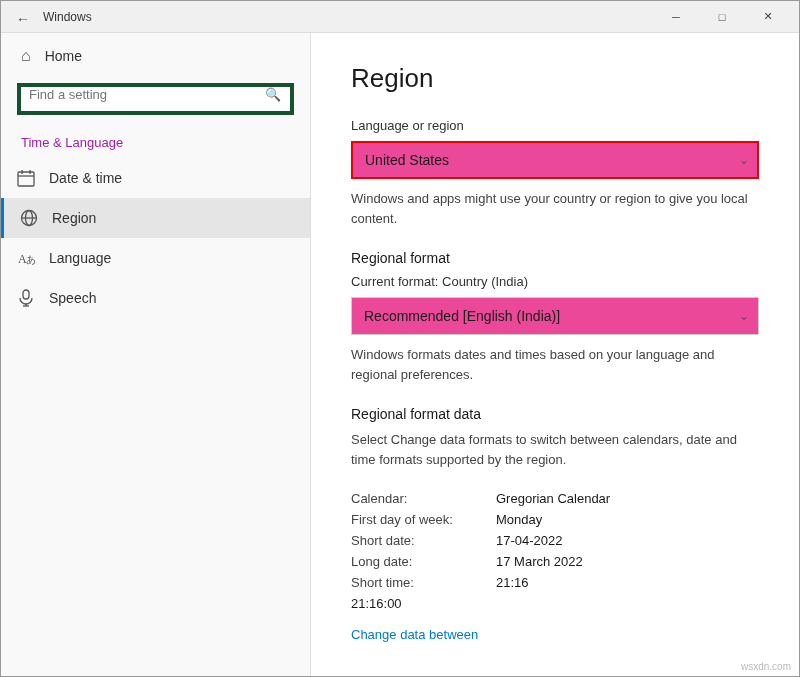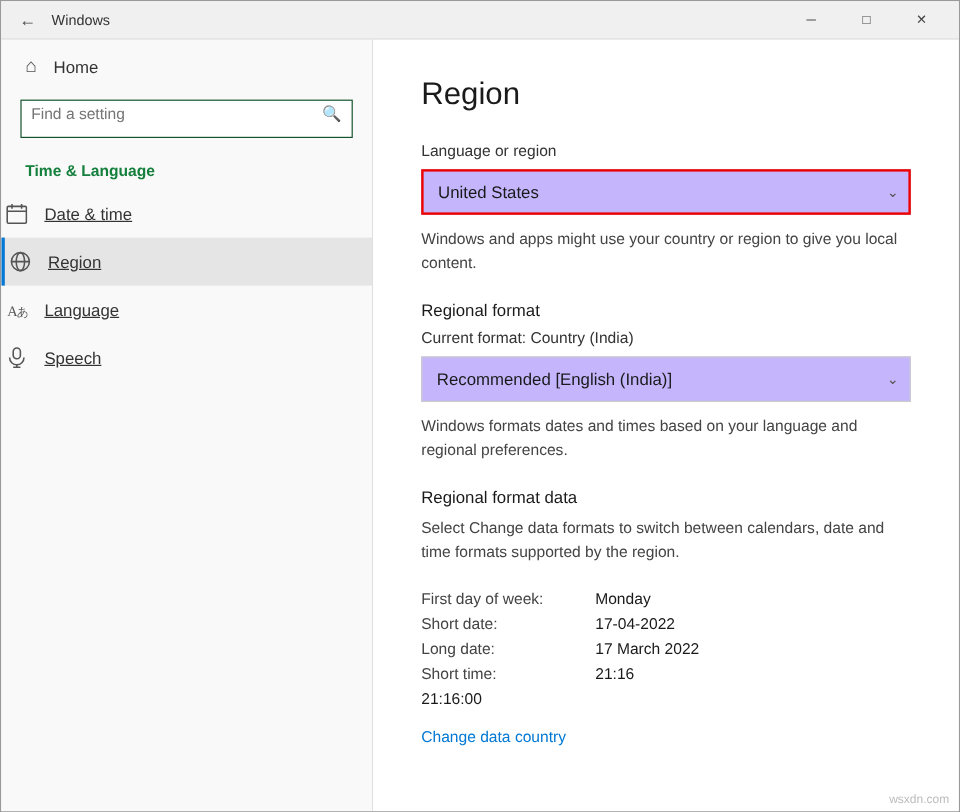--- a/index.html
+++ b/index.html
@@ -87,54 +87,53 @@
       font-size: 14px;
       color: #333;
     }
     .sidebar-home-icon {
       font-size: 16px;
       color: #555;
     }
     .search-box {
       margin: 4px 16px 10px;
       display: flex;
-      align-items: flex-end;
-      border: 1px solid #14532d;
+      align-items: flex-start;
+      border: 4px solid #14532d;
       background: white;
       height: 32px;
-      padding: 12px 8px;
+      padding: 0 8px;
     }
     .search-input {
       border: none;
       outline: none;
       font-size: 13px;
       width: 100%;
       background: transparent;
       color: #333;
     }
     .search-icon {
       color: #555;
       font-size: 13px;
       margin-left: 4px;
     }
     .sidebar-section-title {
       font-size: 13px;
-      font-weight: 700;
-      color: #15803d;
+      font-weight: 400;
+      color: #a21caf;
       padding: 10px 20px 8px;
     }
     .sidebar-item {
       display: flex;
       align-items: center;
-      padding: 11px 4px;
+      padding: 11px 16px;
       cursor: pointer;
       gap: 14px;
       font-size: 14px;
       color: #333;
-      text-decoration: underline;
     }
     .sidebar-item.active {
       background: #e5e5e5;
       border-left: 3px solid #0078d4;
     }
     .sidebar-item-icon {
       font-size: 16px;
       color: #555;
       width: 18px;
       display: flex;
@@ -162,21 +161,21 @@
       margin-bottom: 8px;
     }
     .dropdown-wrapper {
       position: relative;
       margin-bottom: 10px;
     }
     .dropdown {
       width: 100%;
       height: 38px;
       border: 1px solid #ccc;
-      background: #c4b5fd;
+      background: #ec4899;
       padding: 0 36px 0 12px;
       font-size: 14px;
       color: #1a1a1a;
       appearance: none;
       cursor: pointer;
       outline: none;
     }
     .dropdown-highlighted {
       border: 2px solid #e00;
     }
@@ -343,20 +342,24 @@
         <span class="dropdown-chevron">⌄</span>
       </div>
       <p class="description-text">Windows formats dates and times based on your language and regional preferences.</p>
 
       
       <h2 class="section-heading">Regional format data</h2>
       <p class="description-text">Select Change data formats to switch between calendars, date and time formats supported by the region.</p>
 
       <div class="format-data-table">
 
+      <div class="format-row">
+      <span class="format-key">Calendar:</span>
+      <span class="format-value">Gregorian Calendar</span>
+    </div>
           <div class="format-row">
       <span class="format-key">First day of week:</span>
       <span class="format-value">Monday</span>
     </div>
           <div class="format-row">
       <span class="format-key">Short date:</span>
       <span class="format-value">17-04-2022</span>
     </div>
           <div class="format-row">
       <span class="format-key">Long date:</span>
@@ -364,18 +367,18 @@
     </div>
           <div class="format-row">
       <span class="format-key">Short time:</span>
       <span class="format-value">21:16</span>
     </div>
           <div class="format-row">
       <span class="format-value">21:16:00</span>
     </div>
         </div>
 
-      <a class="change-link">Change data country</a>
+      <a class="change-link">Change data between</a>
     </div>
   </div>
 
   <span class="watermark">wsxdn.com</span>
 </div>
 
 </body></html>

